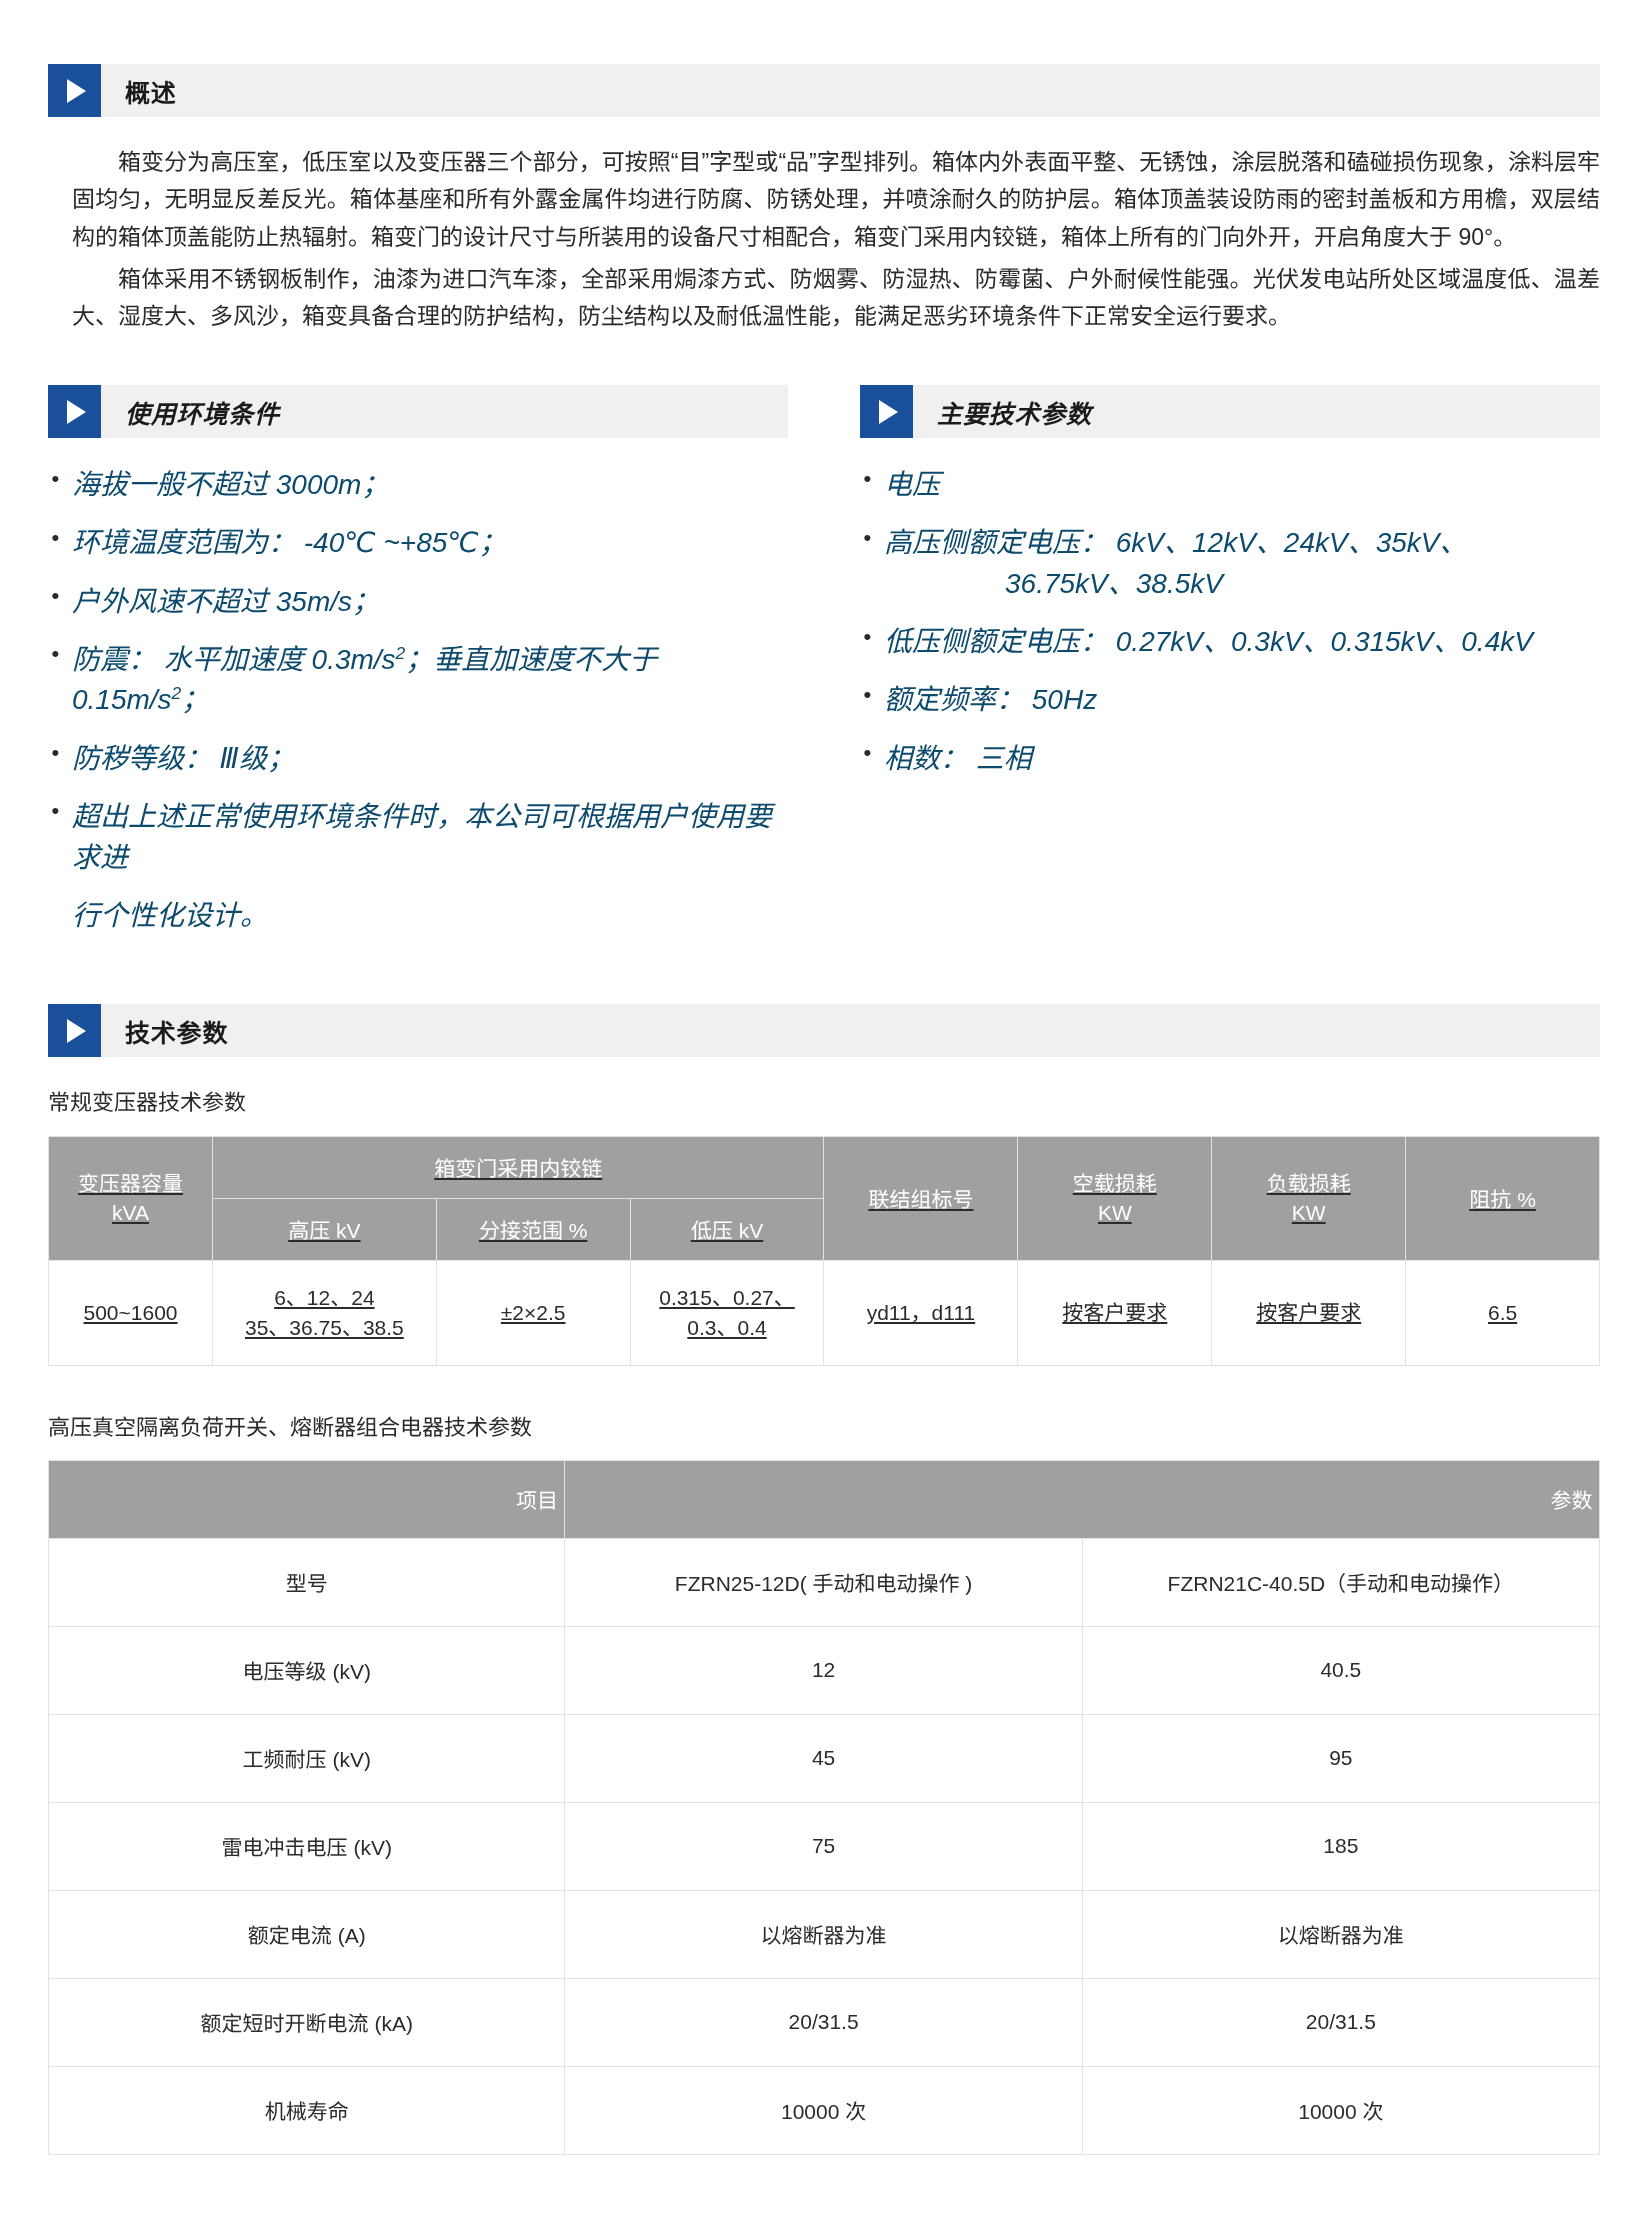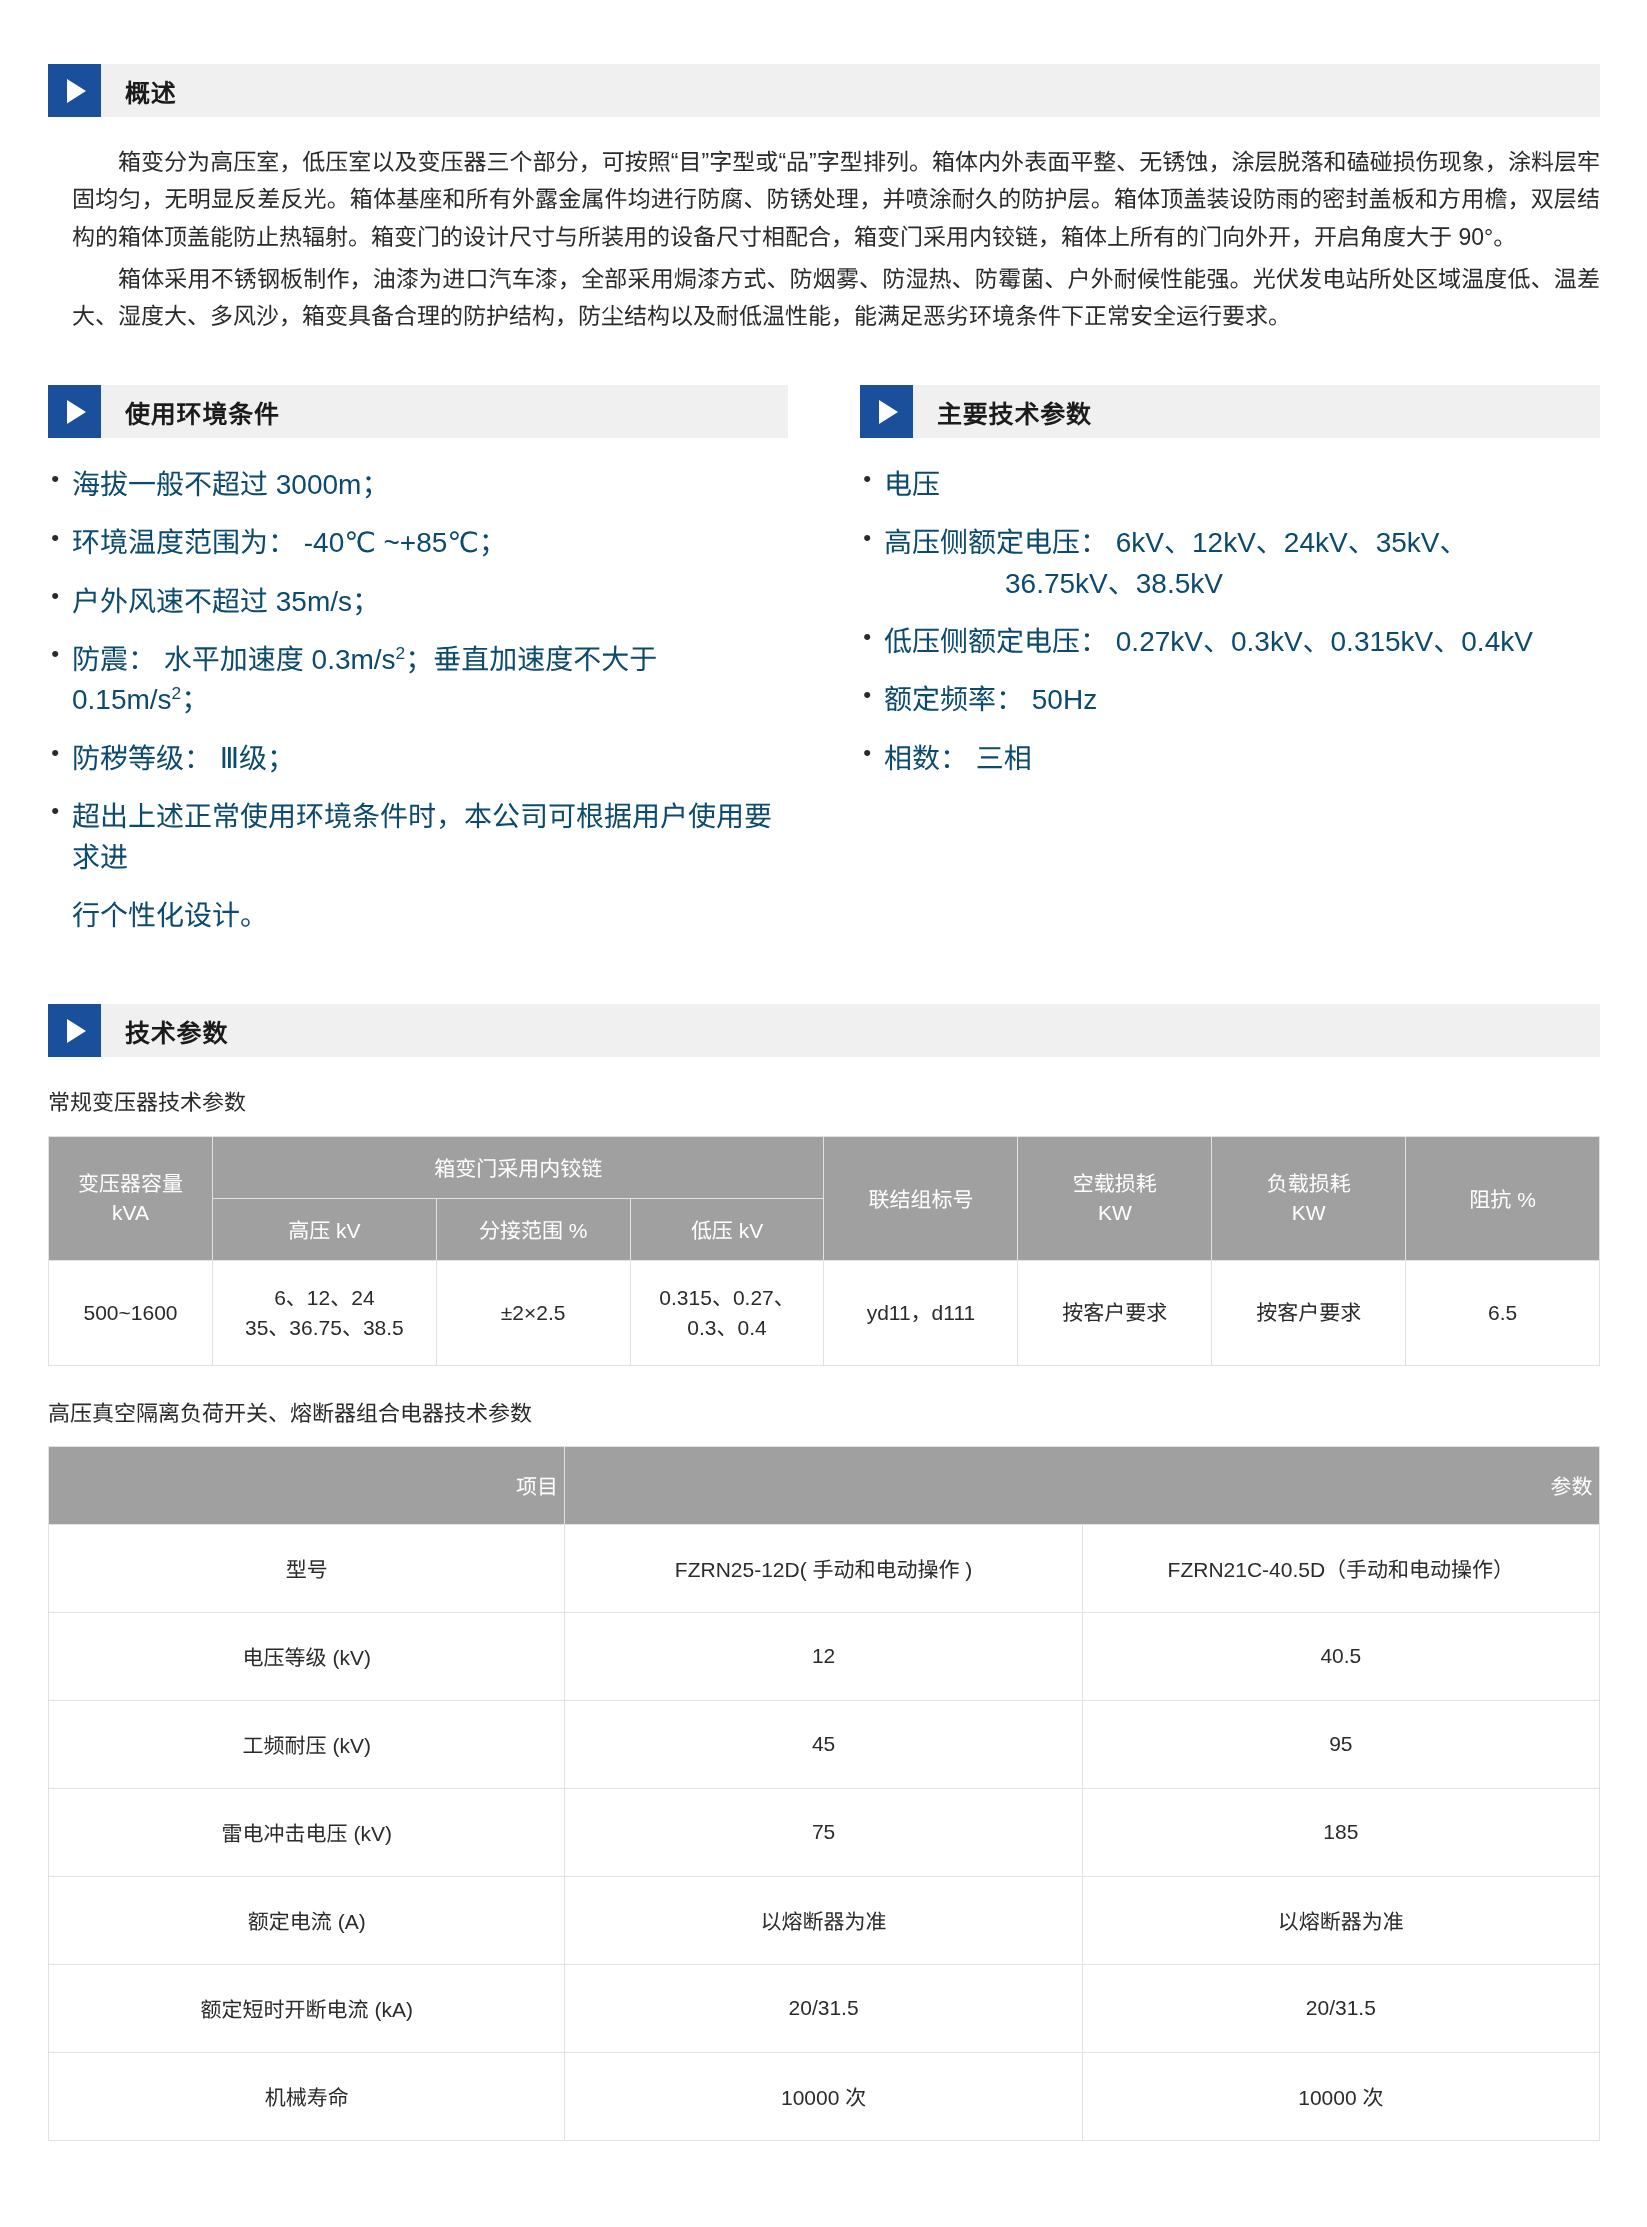--- a/index.html
+++ b/index.html
@@ -65,20 +65,21 @@
     text-indent: 2em;
     text-align: justify;
     color: #2a2a2a;
   }
 
   
   .two-col {
     display: flex;
     gap: 72px;
     margin-bottom: 50px;
+    font-style: italic;
   }
   .col {
     flex: 1 1 0;
     min-width: 0;
   }
   .bullets {
     margin: 0;
     padding: 0;
     list-style: none;
   }
@@ -110,21 +111,21 @@
     color: #2a2a2a;
     margin: 0 0 19.3px 0;
   }
   table {
     border-collapse: collapse;
     width: 100%;
     font-size: 21px;
     color: #2b2b2b;
     table-layout: fixed;
   }
-  table.t1 { margin-bottom: 29px; }
+  table.t1 { margin-bottom: 43px; text-decoration: underline; }
   table th, table td {
     border: 0.8px solid #e2e2e2;
     text-align: center;
     vertical-align: middle;
     padding: 8px 6.4px;
   }
   table th {
     background: #a0a0a0;
     color: #ffffff;
     font-weight: normal;

